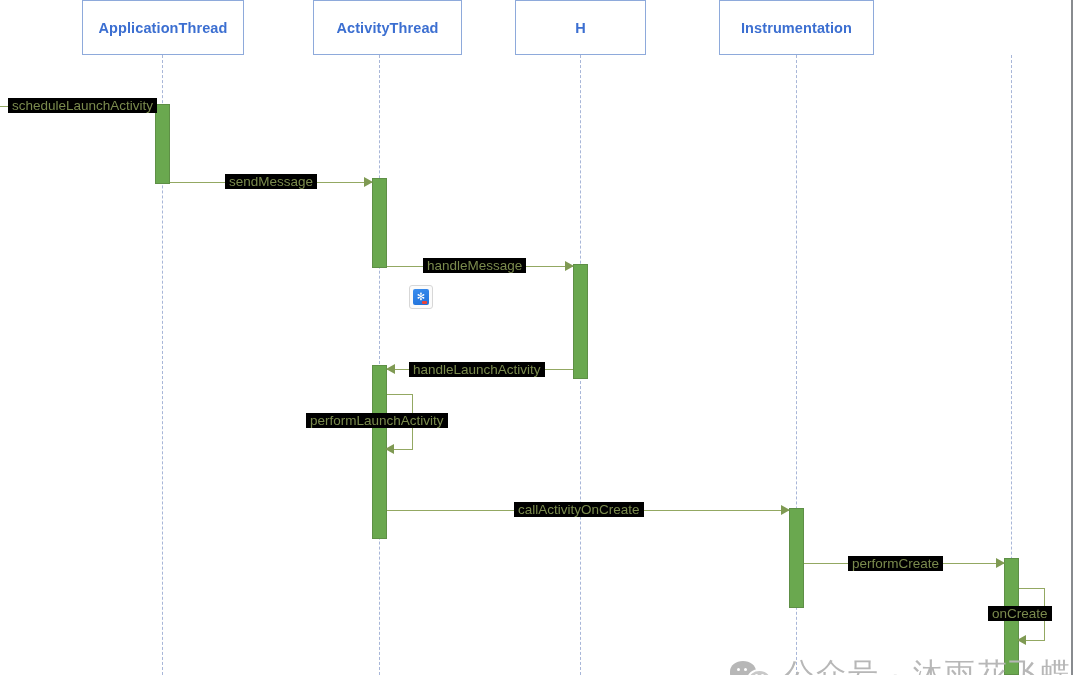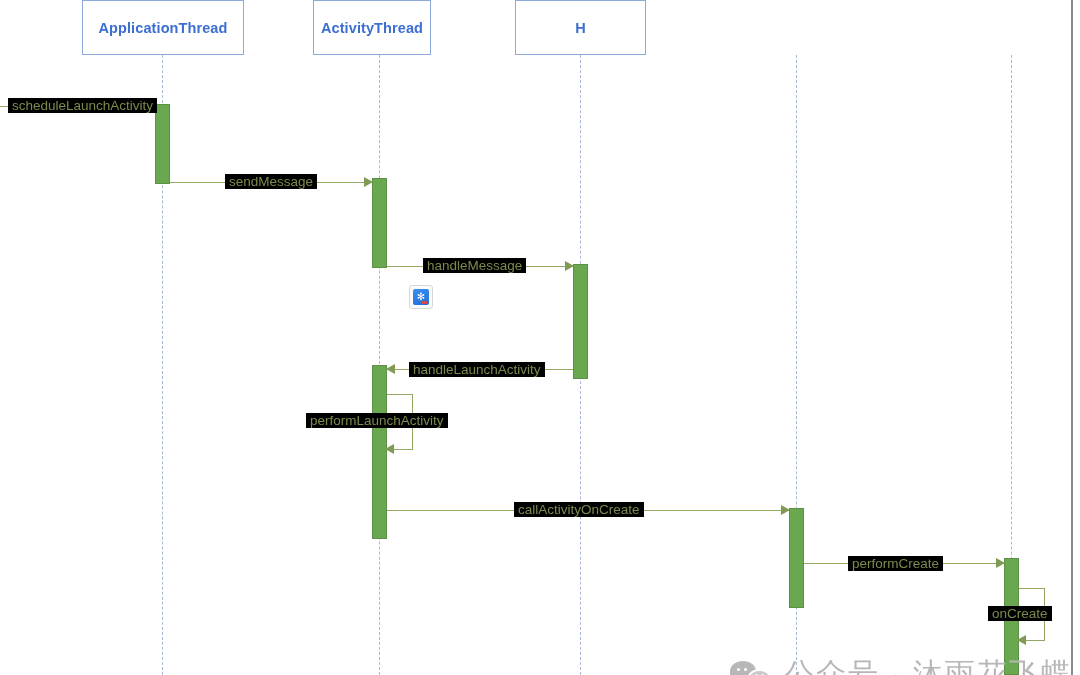--- a/index.html
+++ b/index.html
@@ -121,28 +121,31 @@
 </style>
 </head>
 <body>
 
 <div id="canvas">
     <div class="lifeline" style="left: 161.5px; top: 55px; height: 620px;"></div>
     <div class="lifeline-box" style="left: 82px; top: 0px; width: 162px; height: 55px; text-align: center;">
       <span>ApplicationThread</span>
     </div>
     <div class="lifeline" style="left: 378.5px; top: 55px; height: 620px;"></div>
-    <div class="lifeline-box" style="left: 313px; top: 0px; width: 118px; height: 55px;">
+    <div class="lifeline-box" style="left: 313px; top: 0px; width: 149px; height: 55px;">
       <span>ActivityThread</span>
     </div>
     <div class="lifeline" style="left: 579.5px; top: 55px; height: 620px;"></div>
     <div class="lifeline-box" style="left: 515px; top: 0px; width: 131px; height: 55px;">
       <span>H</span>
     </div>
     <div class="lifeline" style="left: 795.5px; top: 55px; height: 620px;"></div>
+    <div class="lifeline-box" style="left: 719px; top: 0px; width: 155px; height: 55px;">
+      <span>Instrumentation</span>
+    </div>
     <div class="lifeline" style="left: 1010.5px; top: 55px; height: 620px;"></div>
     <div class="activation" style="left: 155px; top: 104px; height: 80px;"></div>
     <div class="activation" style="left: 372px; top: 178px; height: 90px;"></div>
     <div class="activation" style="left: 573px; top: 264px; height: 115px;"></div>
     <div class="activation" style="left: 372px; top: 365px; height: 50px;"></div>
     <div class="activation" style="left: 372px; top: 425px; height: 114px;"></div>
     <div class="activation" style="left: 789px; top: 508px; height: 100px;"></div>
     <div class="activation" style="left: 1004px; top: 558px; height: 55px;"></div>
     <div class="activation" style="left: 1004px; top: 620px; height: 55px;"></div>
     <div class="msg-line" style="left: 0px; top: 106px; width: 155px;"></div>

